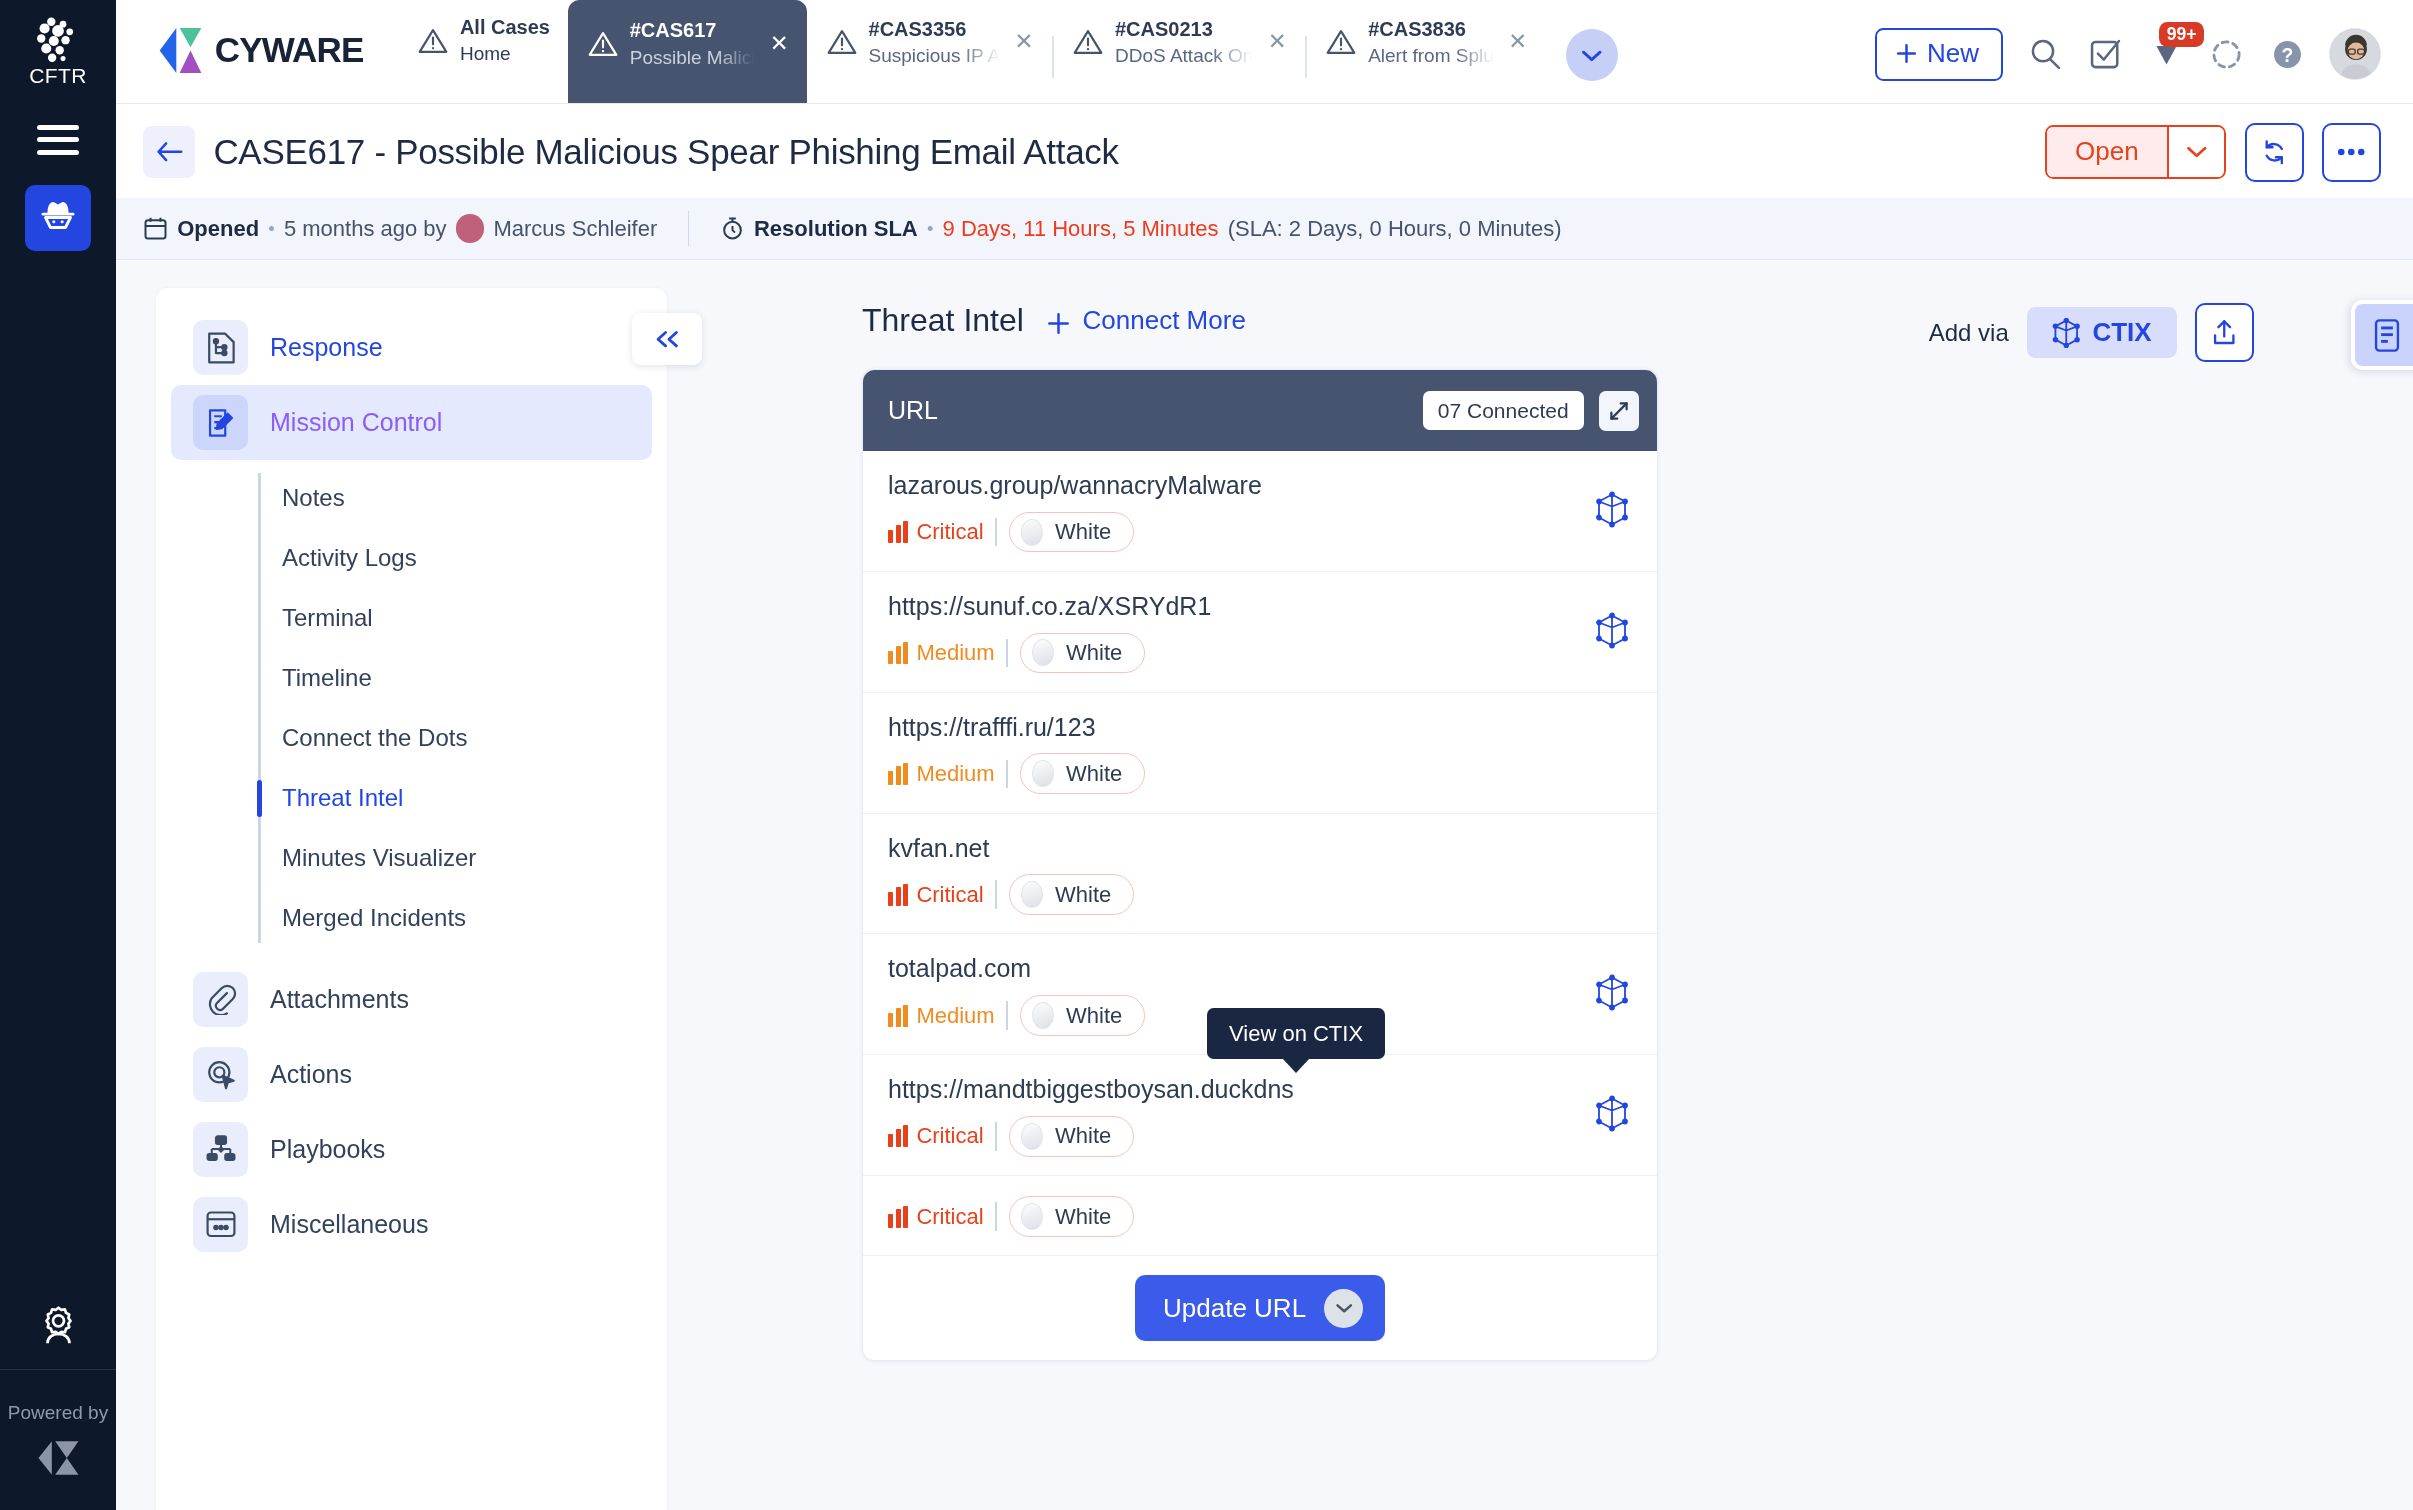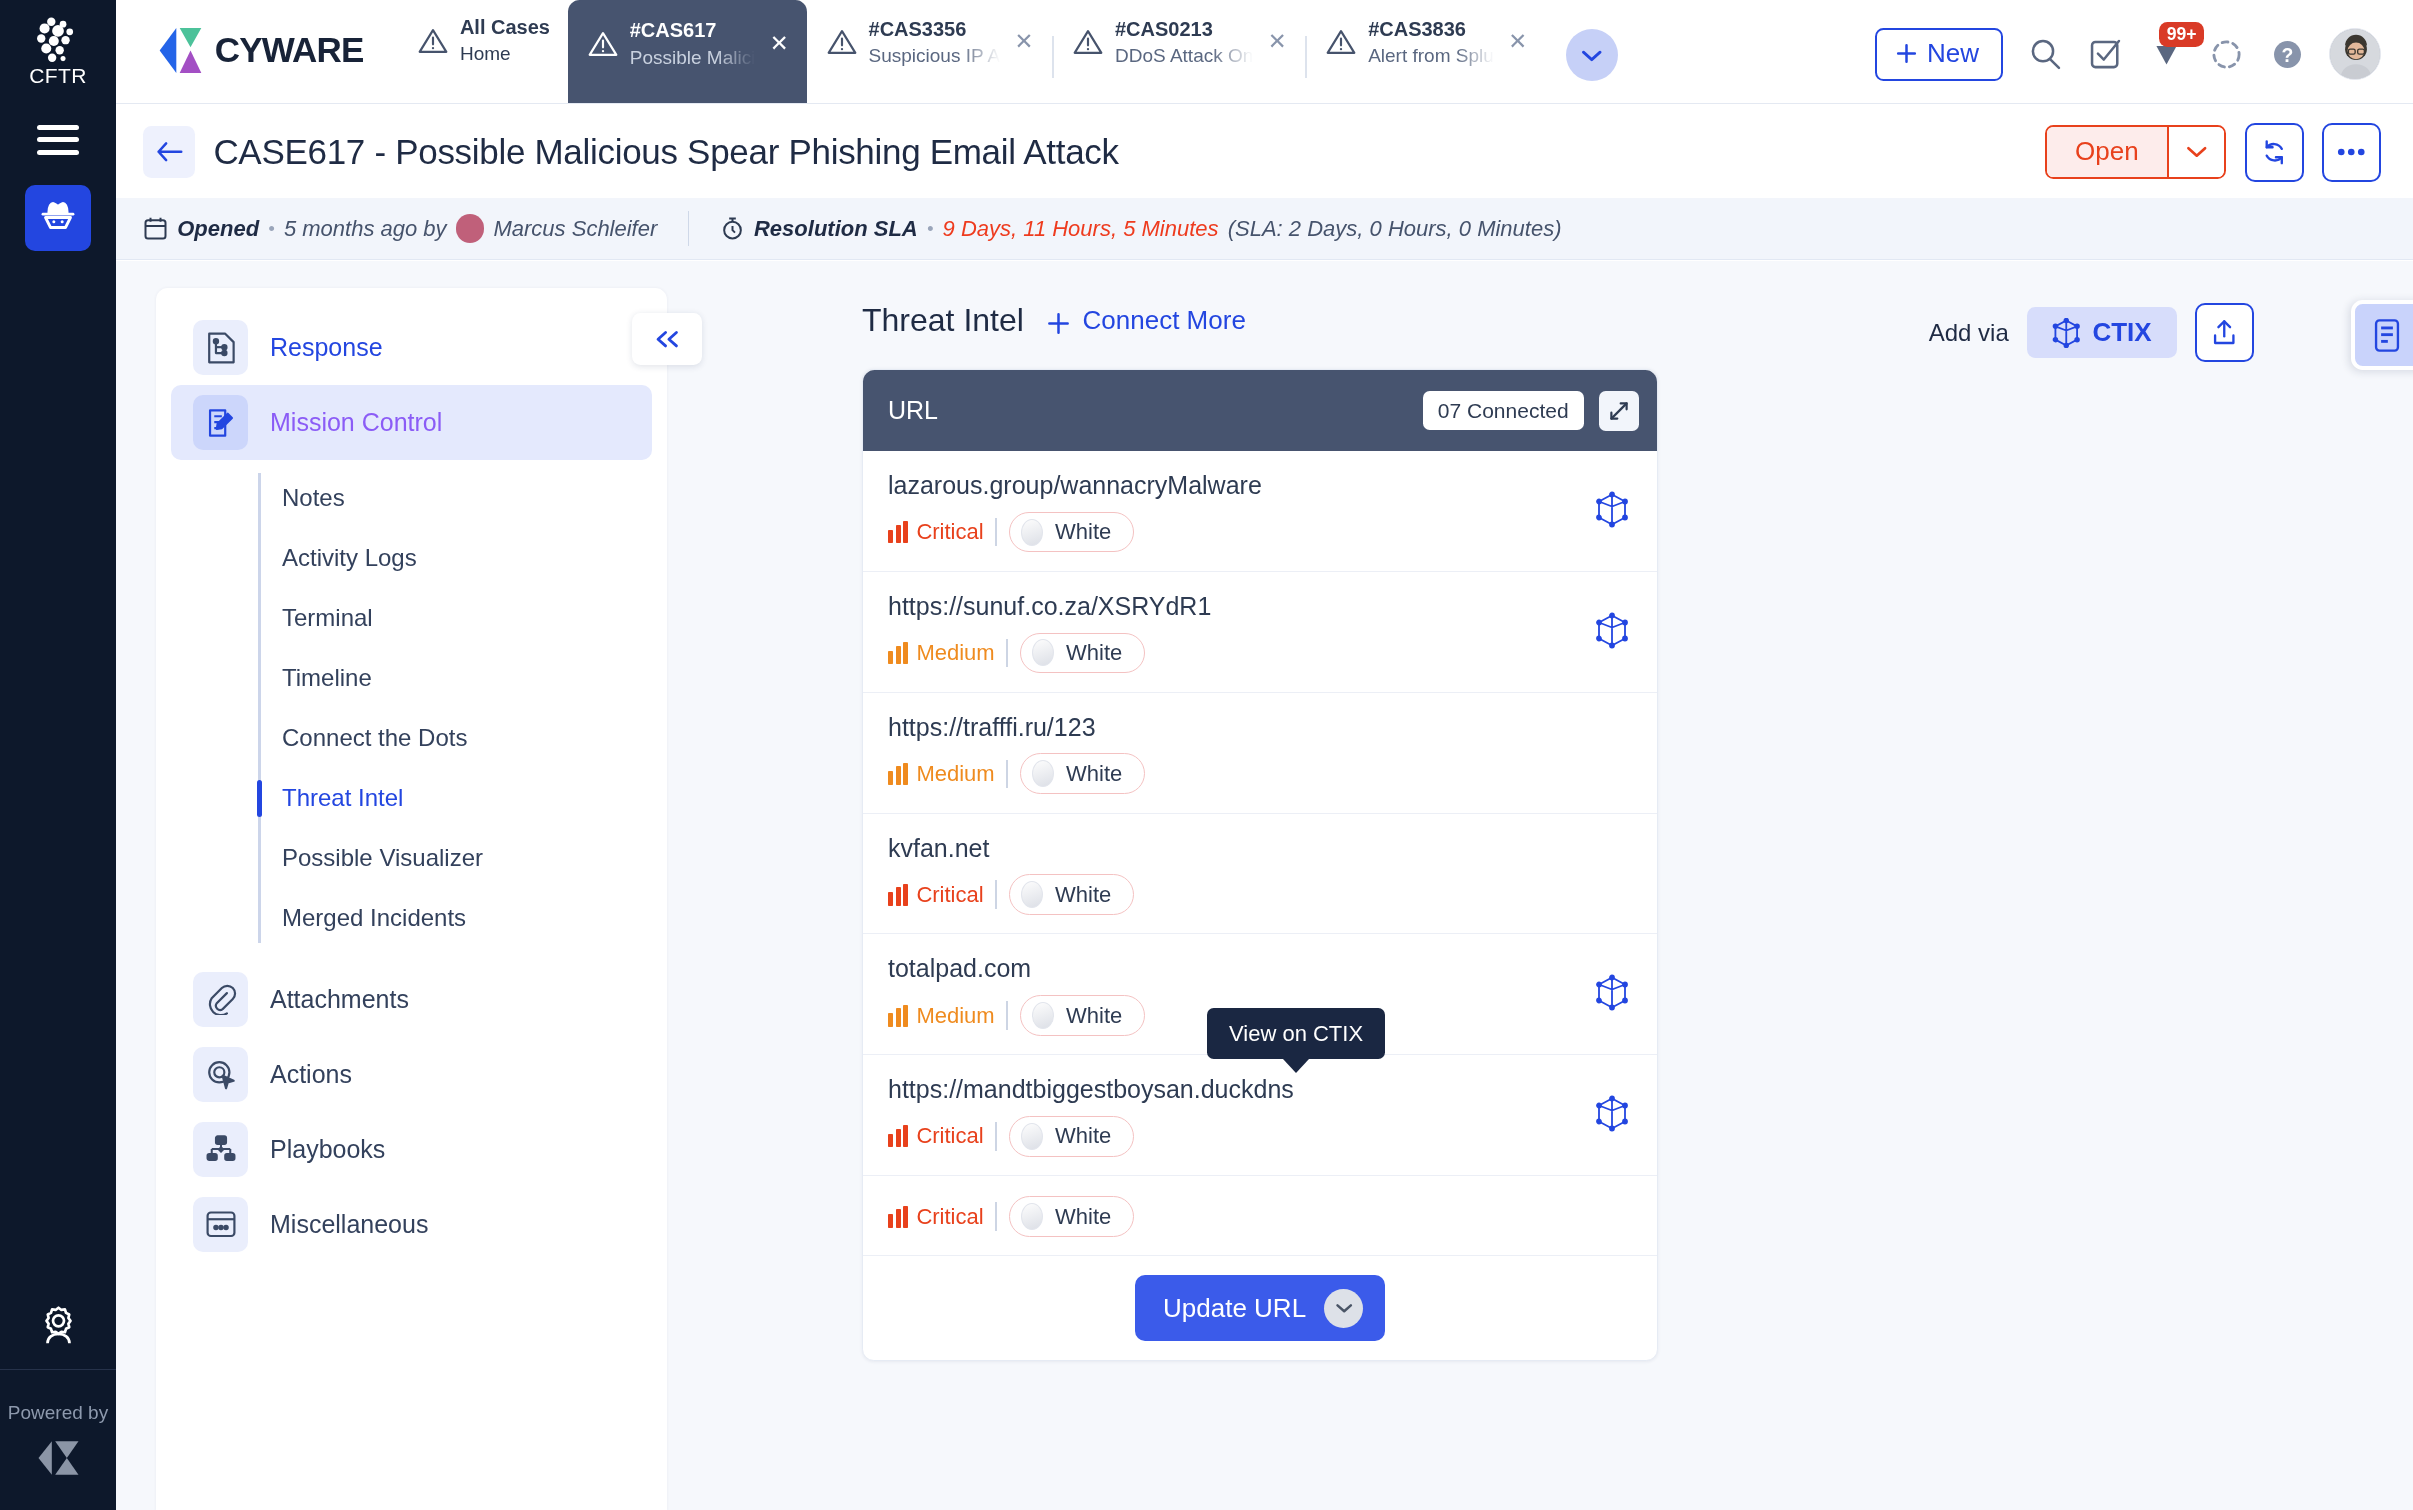--- a/index.html
+++ b/index.html
@@ -131,21 +131,20 @@
     width:59px; height:59px; border:2.5px solid #2346e0; border-radius:10px; background:#fff;
     display:flex; align-items:center; justify-content:center; cursor:pointer;
   }
 
   
   .meta {
     position:absolute; left:116px; top:198px; width:2297px; height:62px;
     background:#f2f5fb; border-bottom:1.7px solid #e2e8f3;
     display:flex; align-items:center; padding:0 27px; gap:17px;
     font-size:22px;
-    font-style:italic;
   }
   .meta-seg { display:flex; align-items:center; gap:9.2px; }
   .meta-strong { font-weight:700; color:#1f2b44; }
   .meta-dot { color:#9aa5ba; font-size:18.4px; }
   .meta-soft { color:#46536c; }
   .meta-av { width:28.5px; height:28.5px; border-radius:50%; background:#c0607a; display:inline-block; }
   .meta-sep { width:1.7px; height:35px; background:#cfd8e8; margin:0 13.4px; }
   .meta-red { color:#ee3b1e; }
   .meta-paren { color:#46536c; }
 
@@ -593,21 +592,21 @@
       <div class="sub-item">
           <span>Timeline</span>
         </div>
       <div class="sub-item">
           <span>Connect the Dots</span>
         </div>
       <div class="sub-item active">
           <span>Threat Intel</span>
         </div>
       <div class="sub-item">
-          <span>Possible Visualizer</span>
+          <span>Minutes Visualizer</span>
         </div>
       <div class="sub-item">
           <span>Merged Incidents</span>
         </div>
     </div>
 
     <div class="nav-item">
       <span class="nav-ic">
         <svg width="32" height="32" viewBox="0 0 38 38" fill="none" stroke="#3b4a66" stroke-width="2.6" stroke-linecap="round">
             <path d="M26 12 L14 24 a5 5 0 0 0 7 7 L33 19 a9 9 0 0 0 -13 -13 L8 18 a13 13 0 0 0 18 18"></path>

